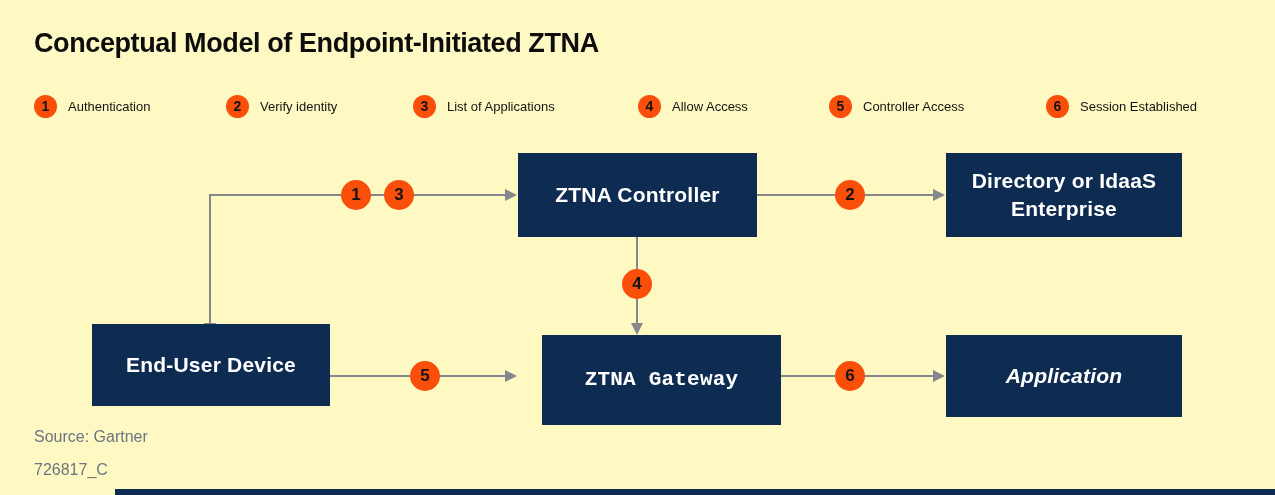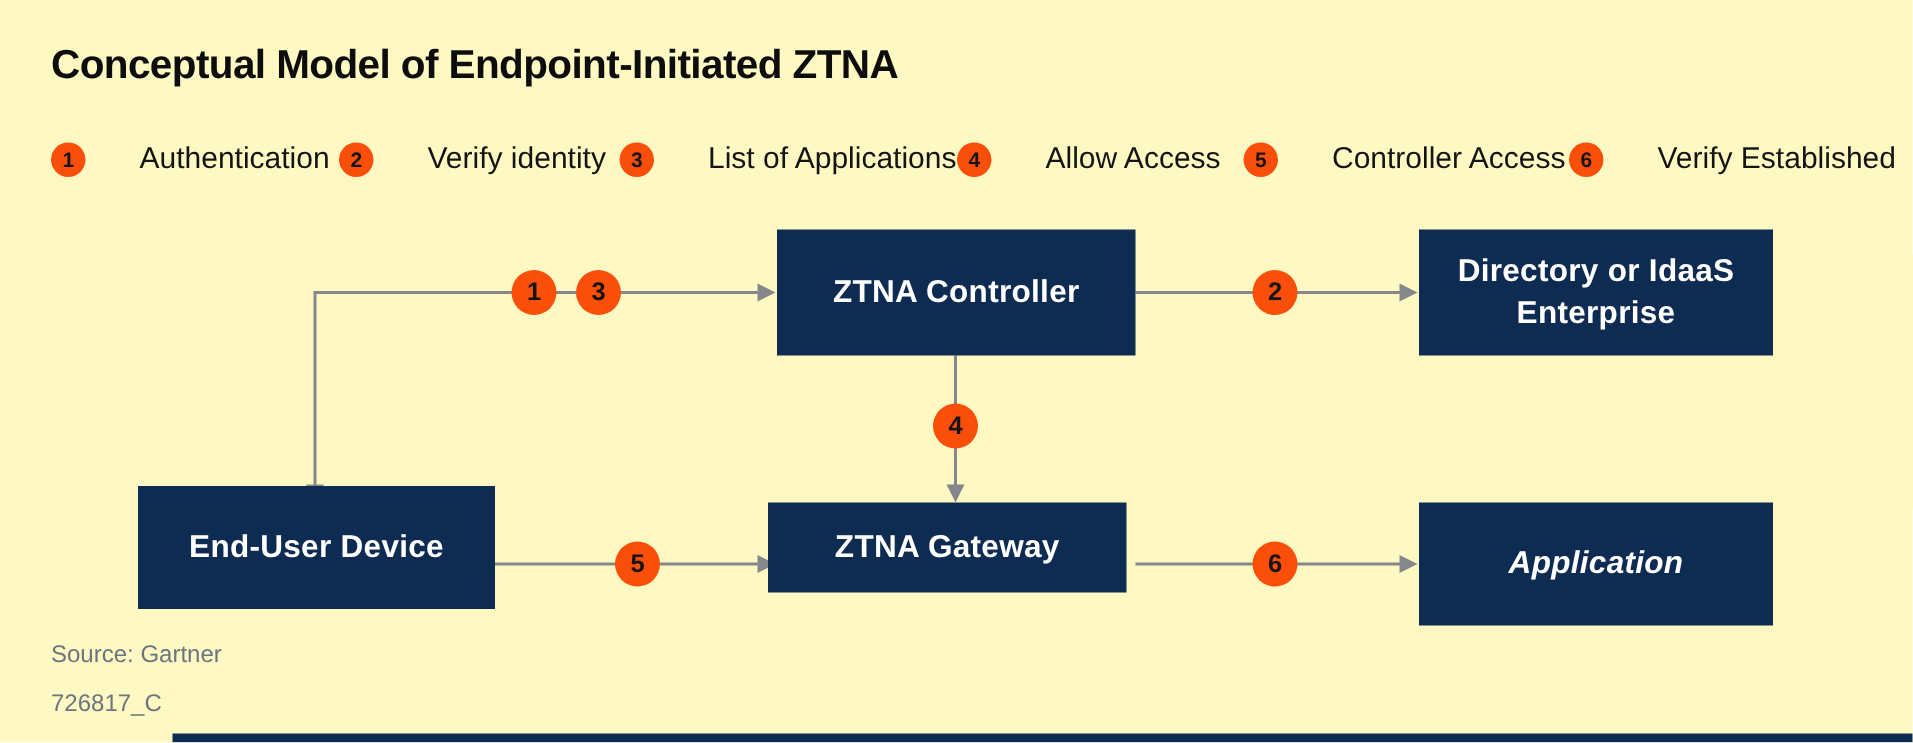--- a/index.html
+++ b/index.html
@@ -34,37 +34,37 @@
   }
   .li-0{left:34px;} .li-1{left:226px;} .li-2{left:413px;}
   .li-3{left:638px;} .li-4{left:829px;} .li-5{left:1046px;}
   .badge-sm{
     width:23px;height:23px;border-radius:50%;
     background:#fa4f0a;color:#141414;
     font-size:14px;font-weight:700;
     display:flex;align-items:center;justify-content:center;
     flex:0 0 auto;
   }
-  .legend-label{font-size:20px;color:#141414;margin-left:25px;}
+  .legend-label{font-size:13px;color:#141414;}
   
   .node{
     position:absolute;
     background:#0e2b52;
     color:#ffffff;
     display:flex;flex-direction:column;
     align-items:center;justify-content:center;
     text-align:center;
     font-size:21px;font-weight:700;
     line-height:1.32;
     letter-spacing:0.2px;
   }
   .node-controller {left:518px;top:153px;width:239px;height:84px;text-align:right;}
   .node-directory  {left:946px;top:153px;width:236px;height:84px;}
   .node-device     {left:92px; top:324px;width:238px;height:82px;}
-  .node-gateway    {left:512px;top:335px;width:239px;height:60px;}
+  .node-gateway    {left:542px;top:335px;width:239px;height:90px;font-family:Liberation Mono, monospace;}
   .node-application{left:946px;top:335px;width:236px;height:82px;font-style:italic;}
   
   .line{position:absolute;background:#85878a;}
   .ln-13      {left:210px;top:194px;width:297px;height:2px;}
   .ln-corner-v{left:209px;top:194px;width:2px;height:130px;}
   .ln-2       {left:757px;top:194px;width:178px;height:2px;}
   .ln-4       {left:636px;top:237px;width:2px;height:87px;}
   .ln-5       {left:330px;top:375px;width:177px;height:2px;}
   .ln-6       {left:757px;top:375px;width:178px;height:2px;}
   
@@ -118,21 +118,21 @@
   <div class="legend-item li-3">
     <span class="badge-sm">4</span>
     <span class="legend-label">Allow Access</span>
   </div>
   <div class="legend-item li-4">
     <span class="badge-sm">5</span>
     <span class="legend-label">Controller Access</span>
   </div>
   <div class="legend-item li-5">
     <span class="badge-sm">6</span>
-    <span class="legend-label">Verify Established</span>
+    <span class="legend-label">Session Established</span>
   </div>
 
   <div class="line ln-13"></div>
   <div class="line ln-corner-v"></div>
   <div class="line ln-2"></div>
   <div class="line ln-4"></div>
   <div class="line ln-5"></div>
   <div class="line ln-6"></div>
 
   <div class="arr arr-right ar-ctrl"></div>

